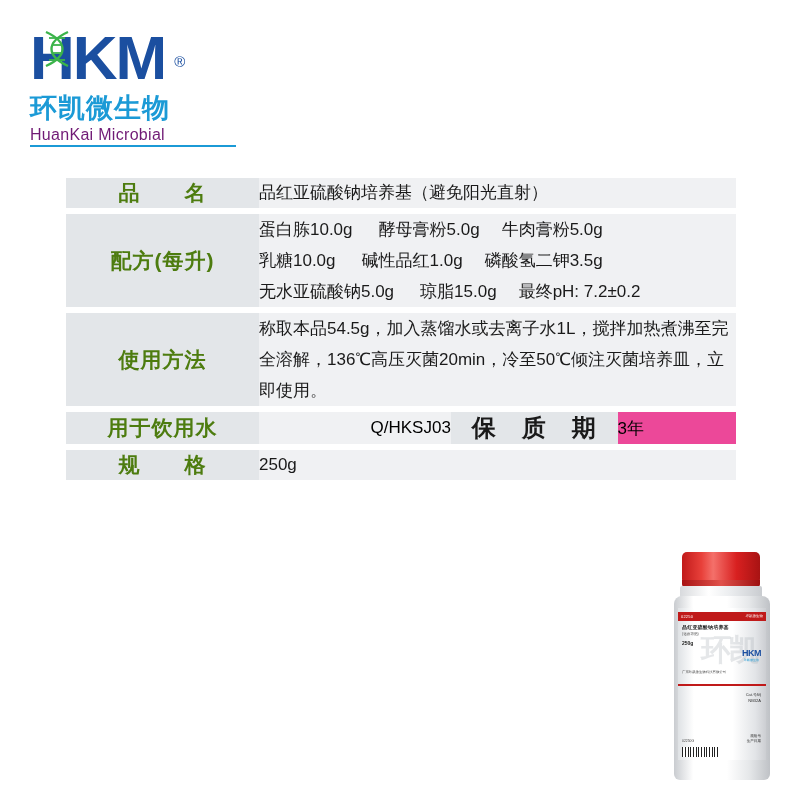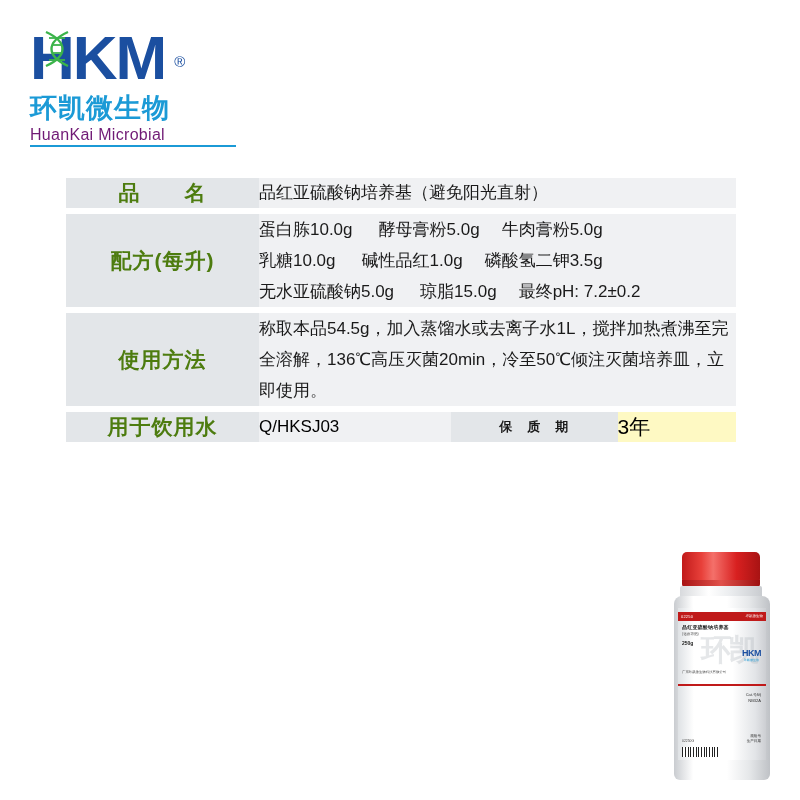--- a/index.html
+++ b/index.html
@@ -105,39 +105,40 @@
   }
   .value-cell.tall { line-height: 31px; }
 
   .formula-line { white-space: nowrap; }
   .formula-line .gap-a { display: inline-block; width: 26px; }
   .formula-line .gap-b { display: inline-block; width: 22px; }
 
   .sub-label {
     background: #e3e6e9;
     color: #1a1a1a;
-    font-size: 13px;
+    font-size: 24px;
     font-weight: bold;
     text-align: center;
     letter-spacing: 1px;
     padding: 12px 6px;
     white-space: nowrap;
     width: 152px;
   }
   .sub-value {
-    background: #fef9c3;
-    font-size: 21px;
+    background: #ec4899;
+    font-size: 17px;
     padding: 12px 14px;
     width: 108px;
   }
   .std-value {
     background: #f0f1f3;
     font-size: 17px;
     padding: 12px 14px;
     width: 175px;
+    text-align: right;
   }
 
   
   .bottle {
     position: absolute;
     left: 668px;
     top: 552px;
     width: 108px;
     height: 228px;
   }
@@ -328,20 +329,24 @@
     </tr>
 
 
     <tr>
       <td class="label-cell">用于饮用水</td>
       <td class="std-value">Q/HKSJ03</td>
       <td class="sub-label">保　质　期</td>
       <td class="sub-value">3年</td>
     </tr>
 
+    <tr>
+      <td class="label-cell">规　　格</td>
+      <td class="value-cell" colspan="3">250g</td>
+    </tr>
   </tbody>
 </table>
 
 <div class="bottle">
   <div class="bottle-cap"></div>
   <div class="bottle-cap-ring"></div>
   <div class="bottle-neck"></div>
   <div class="bottle-body"></div>
   <div class="bottle-label">
     <div class="label-watermark">环凯</div>

